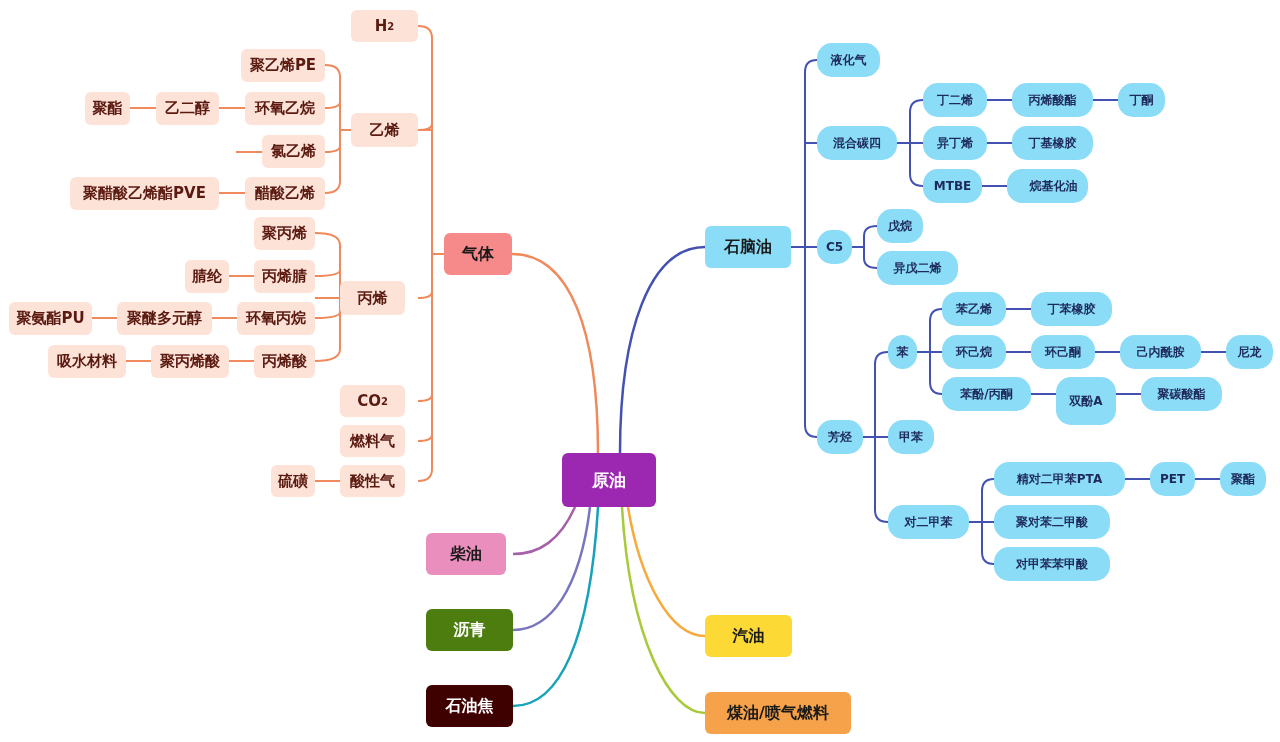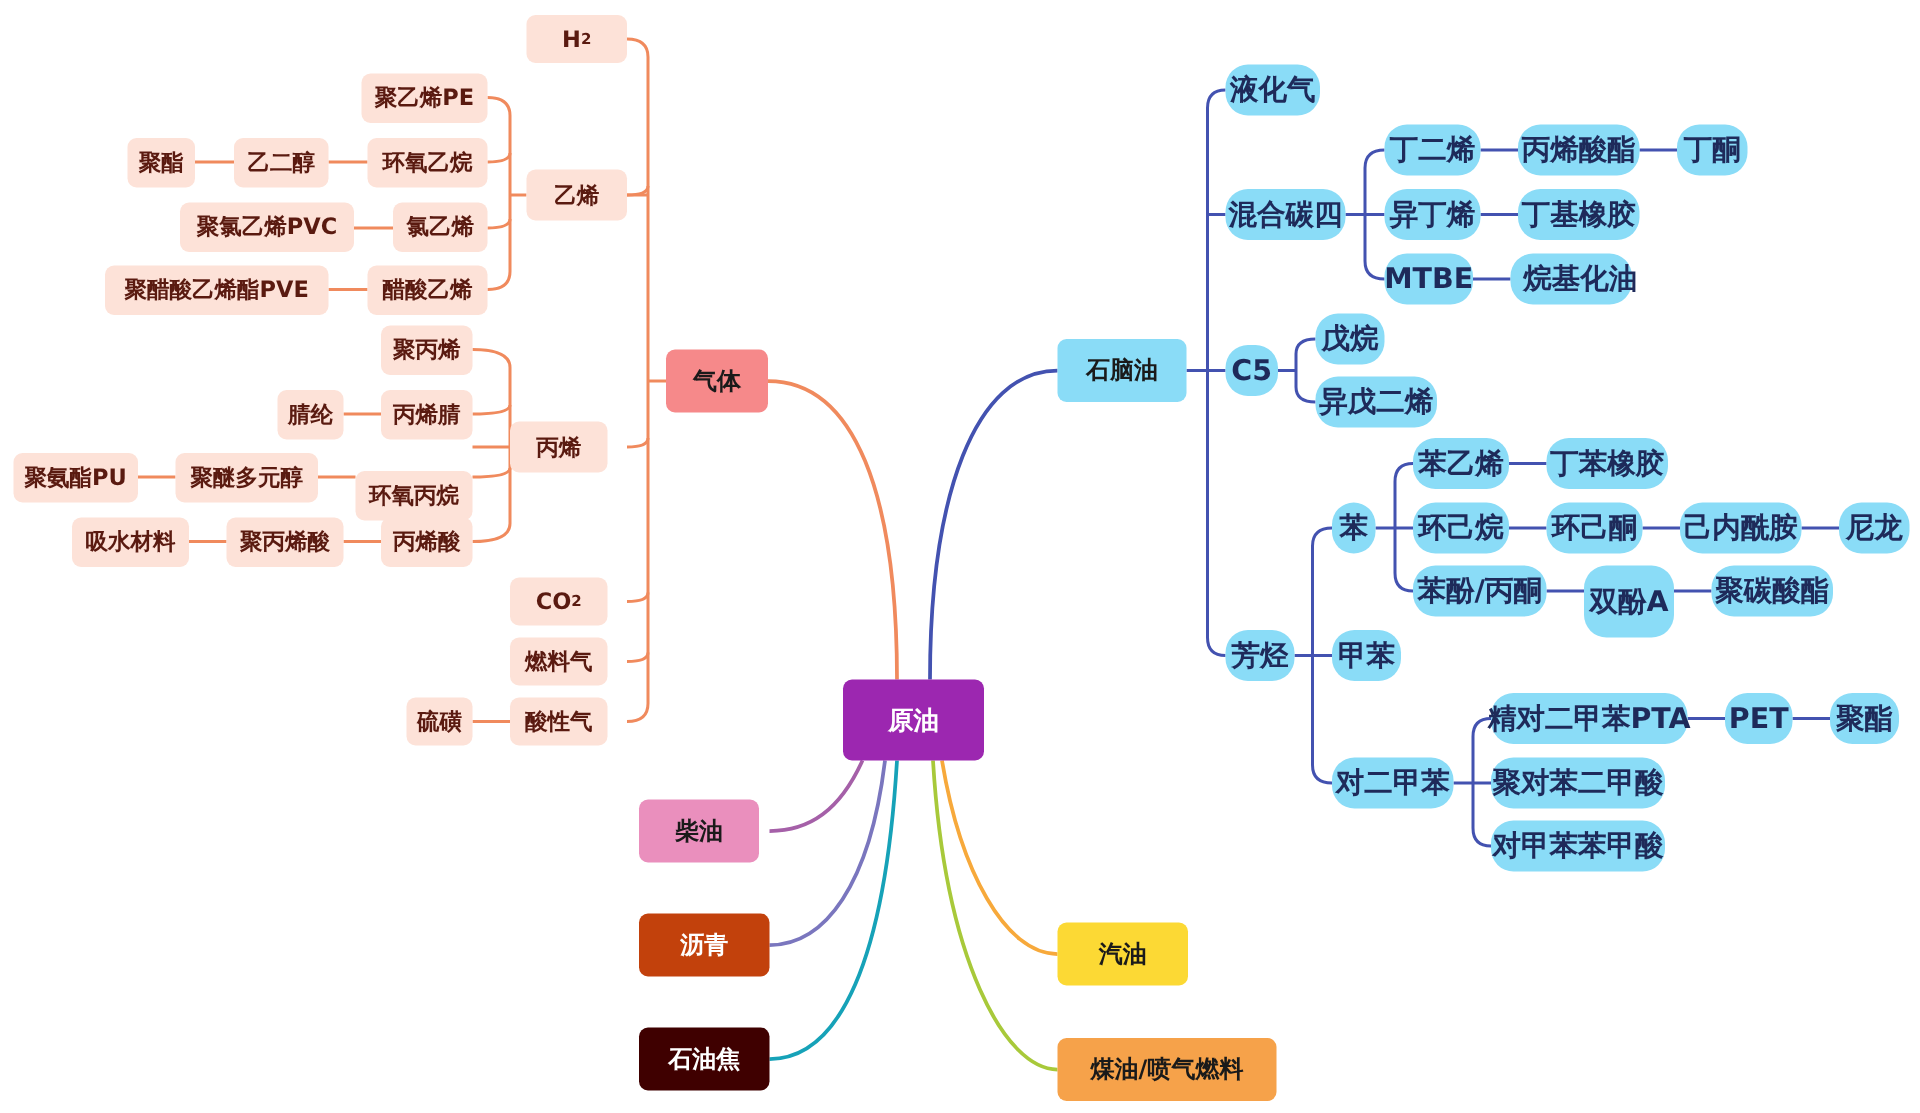--- a/index.html
+++ b/index.html
@@ -2,21 +2,21 @@
 <html><head>
 <meta charset="utf-8">
 <style>
   html, body { margin:0; padding:0; background:#ffffff; }
   #canvas { position:relative; width:1280px; height:742px; overflow:hidden; background:#ffffff;
     font-family:"DejaVu Sans","Liberation Sans",sans-serif; }
   svg#links { position:absolute; left:0; top:0; width:1280px; height:742px; }
   .node { position:absolute; box-sizing:border-box; display:flex; align-items:center; justify-content:center;
     border-radius:6px; font-weight:bold; white-space:nowrap; cursor:pointer; }
   .gas { background:#fde2d8; color:#5a1a10; font-size:15px; }
-  .naph { background:#8adcf7; color:#1e2a5a; font-size:19px;border-radius:15px; }
+  .naph { background:#8adcf7; color:#1e2a5a; font-size:12px;border-radius:15px; }
   .main { font-size:16px; border-radius:6px; }
   .root { font-size:17px; border-radius:6px;align-items:center; }
   sub.s { font-size:10px; vertical-align:-2px; }
 </style>
 </head>
 <body>
 
 <div id="canvas">
   <svg id="links">
       <path d="M598,453 C598,330 570,254 512,254" fill="none" stroke="#f08a5d" stroke-width="2.5"></path>
@@ -61,21 +61,21 @@
 
   <div class="node main" style="left: 444px; top: 233px; width: 68px; height: 42px; background: rgb(246, 137, 138); color: rgb(26, 26, 26);">
       <span>气体</span>
     </div>
   <div class="node main" style="left: 705px; top: 226px; width: 86px; height: 42px; background: rgb(138, 220, 247); color: rgb(26, 26, 26);">
       <span>石脑油</span>
     </div>
   <div class="node main" style="left: 426px; top: 533px; width: 80px; height: 42px; background: rgb(234, 143, 189); color: rgb(26, 26, 26);">
       <span>柴油</span>
     </div>
-  <div class="node main" style="left: 426px; top: 609px; width: 87px; height: 42px; background: #c2410c; color: rgb(255, 255, 255);">
+  <div class="node main" style="left: 426px; top: 609px; width: 87px; height: 42px; background: #4d7c0f; color: rgb(255, 255, 255);">
       <span>沥青</span>
     </div>
   <div class="node main" style="left: 426px; top: 685px; width: 87px; height: 42px; background: rgb(63, 0, 0); color: rgb(255, 255, 255);">
       <span>石油焦</span>
     </div>
   <div class="node main" style="left: 705px; top: 615px; width: 87px; height: 42px; background: rgb(252, 217, 52); color: rgb(26, 26, 26);">
       <span>汽油</span>
     </div>
   <div class="node main" style="left: 705px; top: 692px; width: 146px; height: 42px; background: rgb(246, 162, 74); color: rgb(26, 26, 26);">
       <span>煤油/喷气燃料</span>
@@ -96,43 +96,40 @@
     </div>
   <div class="node gas" style="left:156px;top:92px;width:63px;height:33px;">
       <span>乙二醇</span>
     </div>
   <div class="node gas" style="left:85px;top:92px;width:45px;height:33px;">
       <span>聚酯</span>
     </div>
   <div class="node gas" style="left:262px;top:135px;width:63px;height:33px;">
       <span>氯乙烯</span>
     </div>
-  <div class="node gas" style="left:120px;top:135px;width:116px;height:33px;">
-      <span>聚氯乙烯PVC</span>
-    </div>
   <div class="node gas" style="left:245px;top:177px;width:80px;height:33px;">
       <span>醋酸乙烯</span>
     </div>
   <div class="node gas" style="left:70px;top:177px;width:149px;height:33px;">
       <span>聚醋酸乙烯酯PVE</span>
     </div>
 
   <div class="node gas" style="left:340px;top:281px;width:65px;height:34px;">
       <span>丙烯</span>
     </div>
   <div class="node gas" style="left:254px;top:217px;width:61px;height:33px;">
       <span>聚丙烯</span>
     </div>
   <div class="node gas" style="left:254px;top:260px;width:61px;height:33px;">
       <span>丙烯腈</span>
     </div>
   <div class="node gas" style="left:185px;top:260px;width:44px;height:33px;">
       <span>腈纶</span>
     </div>
-  <div class="node gas" style="left:237px;top:314px;width:78px;height:33px;">
+  <div class="node gas" style="left:237px;top:302px;width:78px;height:33px;">
       <span>环氧丙烷</span>
     </div>
   <div class="node gas" style="left:117px;top:302px;width:95px;height:33px;">
       <span>聚醚多元醇</span>
     </div>
   <div class="node gas" style="left:9px;top:302px;width:83px;height:33px;">
       <span>聚氨酯PU</span>
     </div>
   <div class="node gas" style="left:254px;top:345px;width:61px;height:33px;">
       <span>丙烯酸</span>

